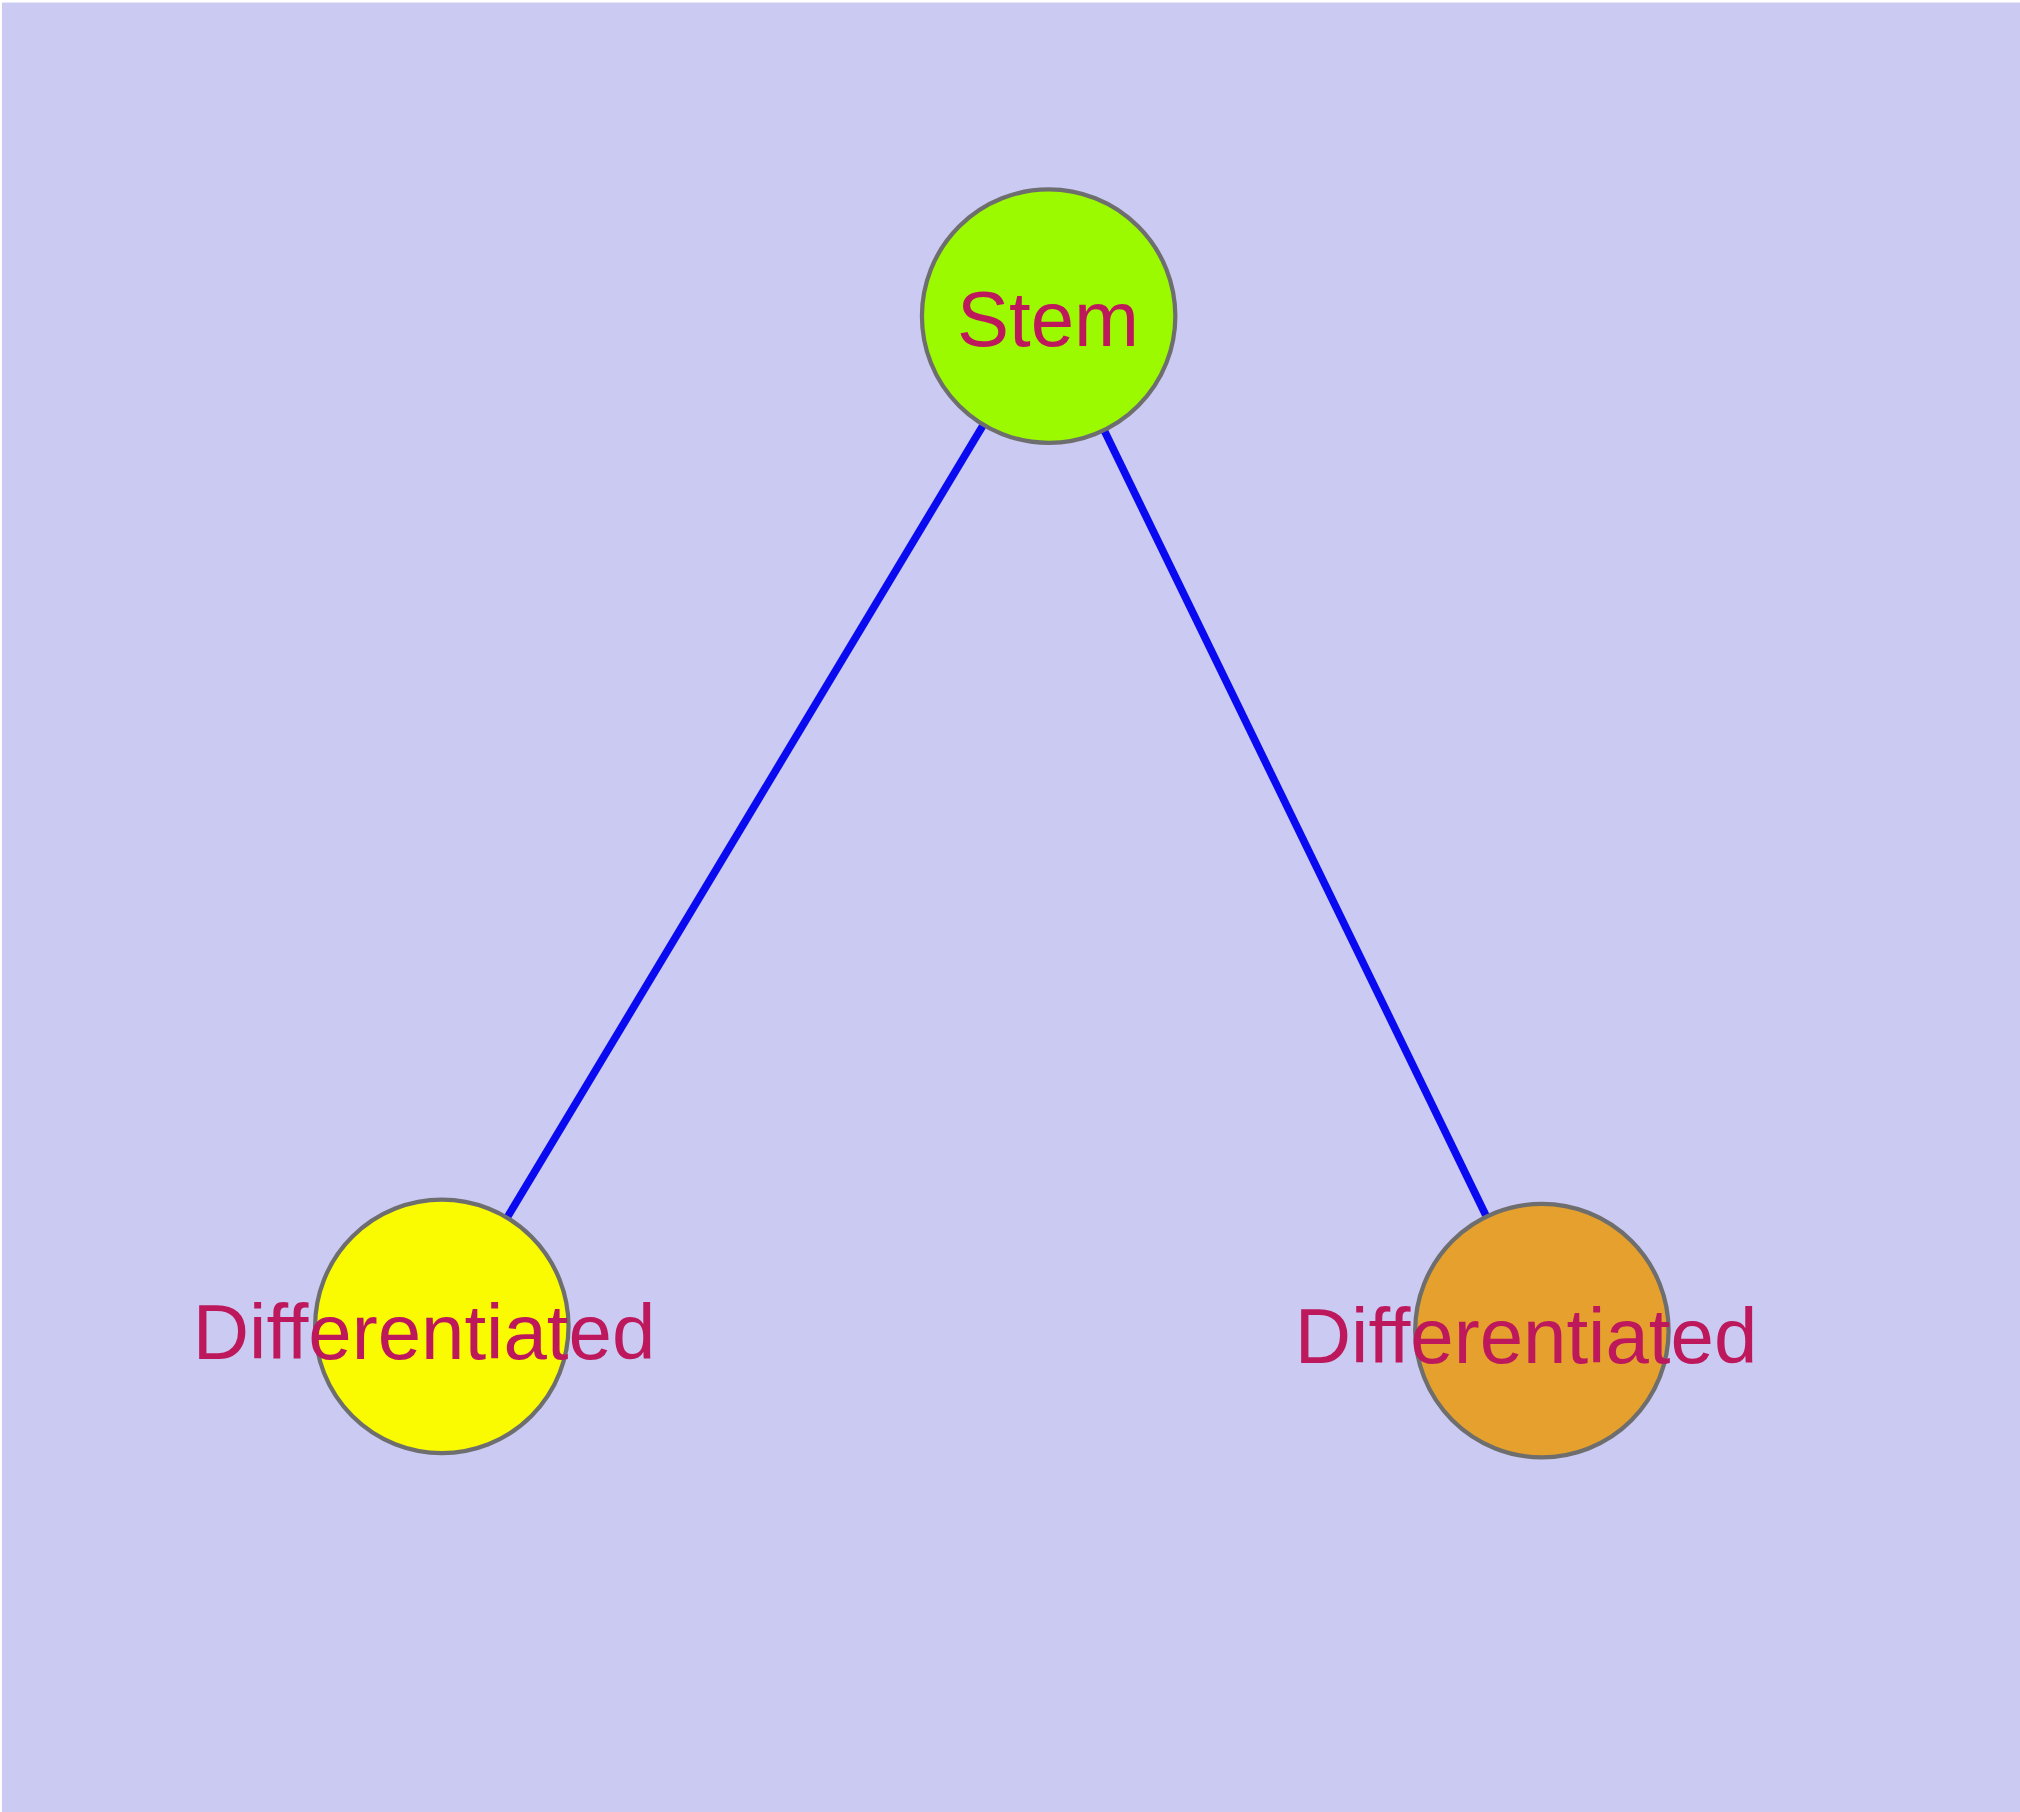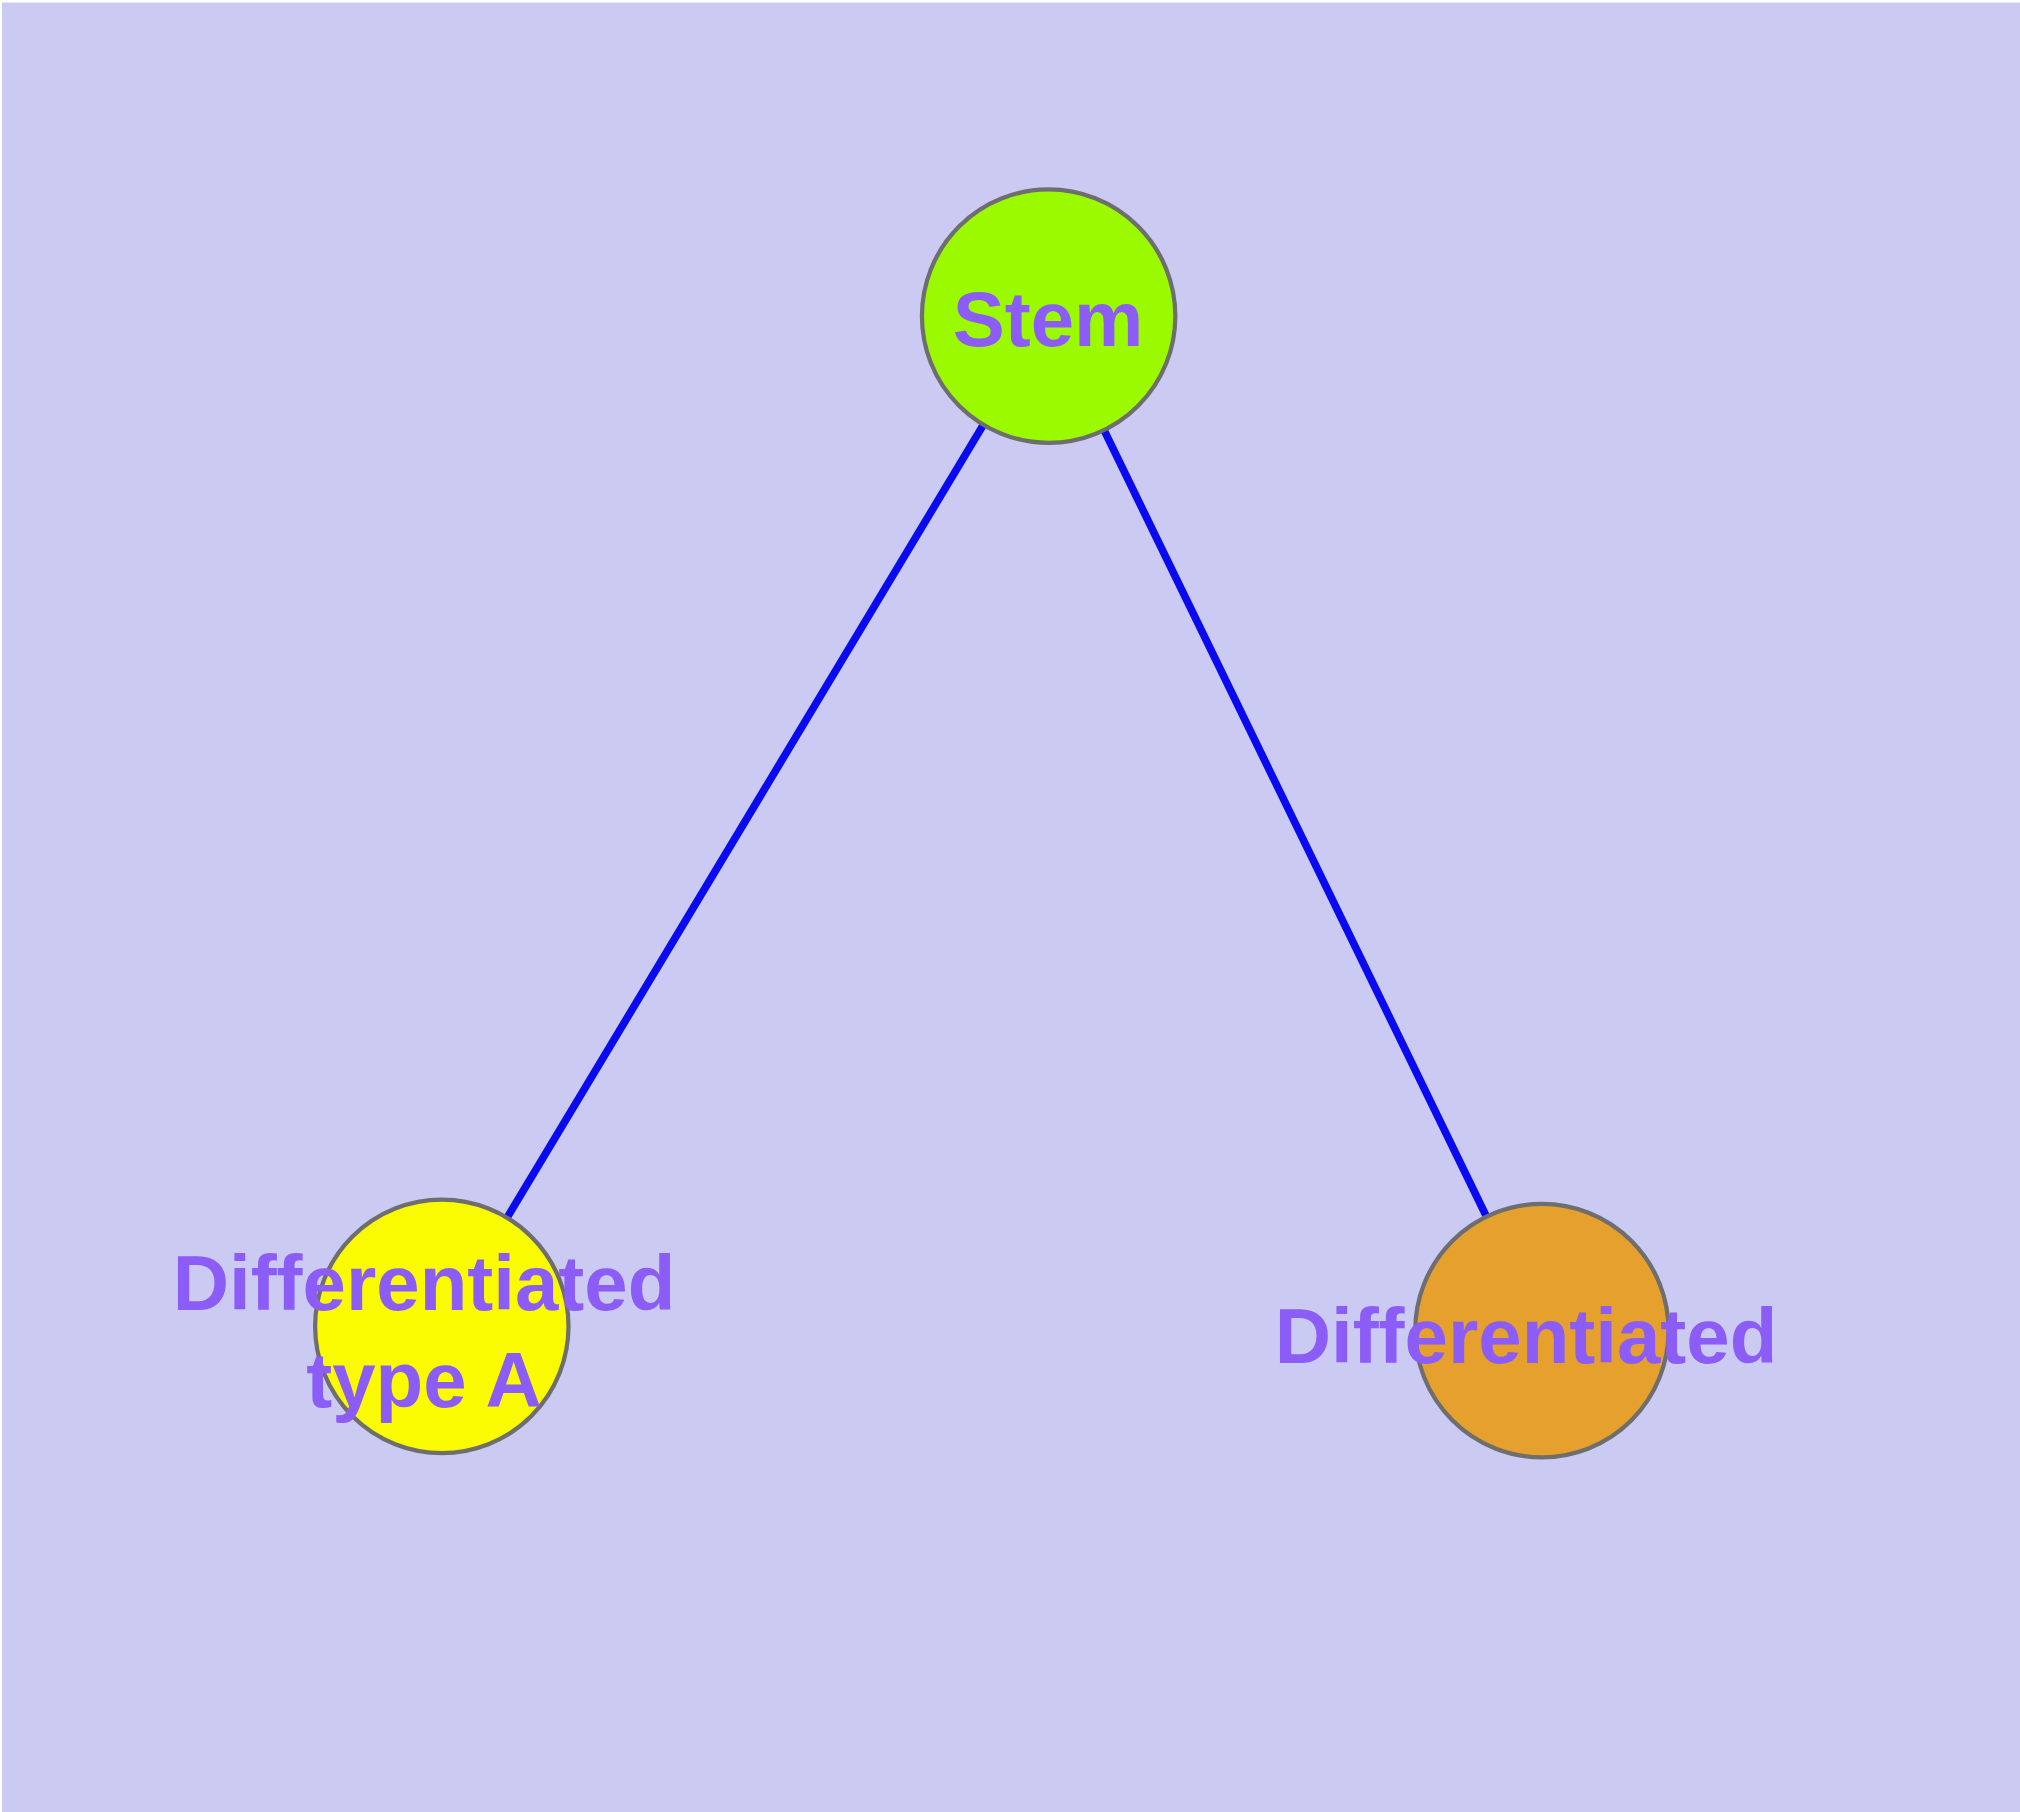--- a/index.html
+++ b/index.html
@@ -24,24 +24,24 @@
   .edge {
     fill: none;
   }
   .node-circle {
     cursor: pointer;
   }
   .node-label {
     position: absolute;
     transform: translate(-50%, -50%);
     text-align: center;
-    font-weight: bold;
+    font-weight: normal;
     font-size: 78px;
     line-height: 97px;
-    color: #8b5cf6;
+    color: #be185d;
     white-space: nowrap;
     pointer-events: none;
   }
 </style>
 </head>
 <body>
 
 <div id="canvas">
 
   <svg id="graph-svg" width="2021" height="1812" viewBox="0 0 2384 2138">
@@ -56,21 +56,20 @@
     <circle cx="1819" cy="1570" r="149.5" stroke-width="5" class="node-circle" fill="#E5A02D" stroke="#6E6E6E"></circle>
   </svg>
 
   <div class="node-label" style="left:1048px; top:319px;">
     <div>Stem</div>
     <div></div>
   </div>
 
   <div class="node-label" style="left:424px; top:1332px;">
     <div>Differentiated</div>
-    <div>type A</div>
   </div>
 
   <div class="node-label" style="left:1526px; top:1336px;">
     <div>Differentiated</div>
   </div>
 
 </div>
 
 
 </body></html>

